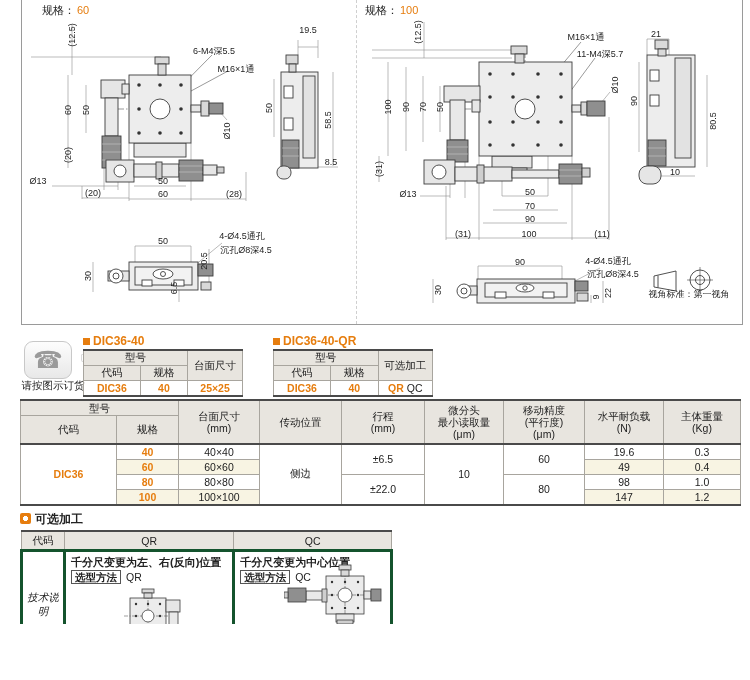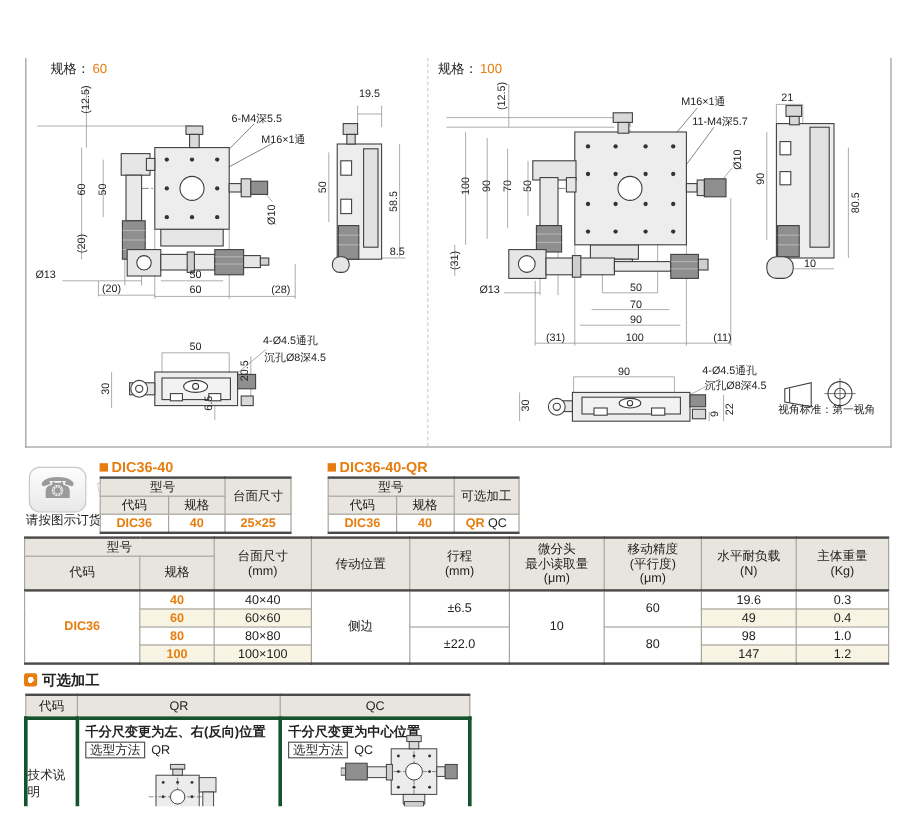--- a/index.html
+++ b/index.html
@@ -1,17 +1,17 @@
 <!DOCTYPE html>
 <html><head>
 <meta charset="utf-8">
 <style>
   html,body{margin:0;padding:0;background:#fff;}
   .page{position:relative;width:750px;height:624px;background:#fff;overflow:hidden;
-        font-family:"Liberation Sans","DejaVu Sans",sans-serif;color:#222;margin-top:48px;}
+        font-family:"Liberation Sans","DejaVu Sans",sans-serif;color:#222;}
   
   .frame{position:absolute;left:21px;top:0;width:720px;height:324px;
          border-left:1px solid #9a9a9a;border-right:1px solid #9a9a9a;border-bottom:1px solid #9a9a9a;}
   .panel{position:absolute;top:0;height:324px;}
   .panelA{left:0;width:334px;}
   .panelB{left:334px;width:386px;border-left:1px dashed #cfcfcf;}
   .spec-head{position:absolute;font-size:11px;line-height:1;white-space:nowrap;}
   .spec-head .ov{color:#e67d0e;margin-left:2px;}
   .draw{position:absolute;left:0;top:0;}
   .dim{position:absolute;font-size:9px;line-height:1;white-space:nowrap;color:#1e1e1e;
@@ -44,24 +44,24 @@
   
   .opt-title{position:absolute;left:20px;top:512px;font-size:12px;font-weight:bold;line-height:1;}
   .opt-ic{display:inline-block;width:11px;height:11px;border-radius:2px;margin-right:4px;position:relative;top:1px;
           background:radial-gradient(circle at center,#fff 0 2.5px,#e67d0e 2.6px);}
   .opt-wrap{position:absolute;left:20px;top:530px;}
   .opt-tbl{border-collapse:collapse;width:373px;font-size:10.5px;
            border-top:2px solid #4a4a4a;border-bottom:2px solid #4a4a4a;}
   .opt-tbl th{background:#e8e5df;font-weight:normal;border:1px solid #a8a59e;height:17px;padding:0;text-align:center;}
   .opt-tbl thead{border-bottom:2px solid #4a4a4a;}
   .opt-tbl td{border:3px solid #14532d;vertical-align:top;padding:0;position:relative;height:104px;}
-  .opt-tbl td.rowlabel{vertical-align:middle;text-align:left;}
+  .opt-tbl td.rowlabel{vertical-align:middle;text-align:center;font-style:italic;}
   .desc{font-weight:bold;font-size:11px;margin:4px 4px 3px 5px;line-height:1.1;}
   .method{font-size:10.5px;margin-left:5px;line-height:1.2;}
-  .mbox{border:1px solid #555;padding:0 3px;margin-right:5px;}
+  .mbox{border:1px solid #555;padding:0 3px;margin-right:5px;font-weight:bold;}
   .qr-draw{display:block;margin:2px 0 0 28px;}
   .qc-draw{position:absolute;right:-6px;top:8px;}
 </style>
 </head>
 <body>
 
 <div class="page">
 
   <div class="frame">
 

